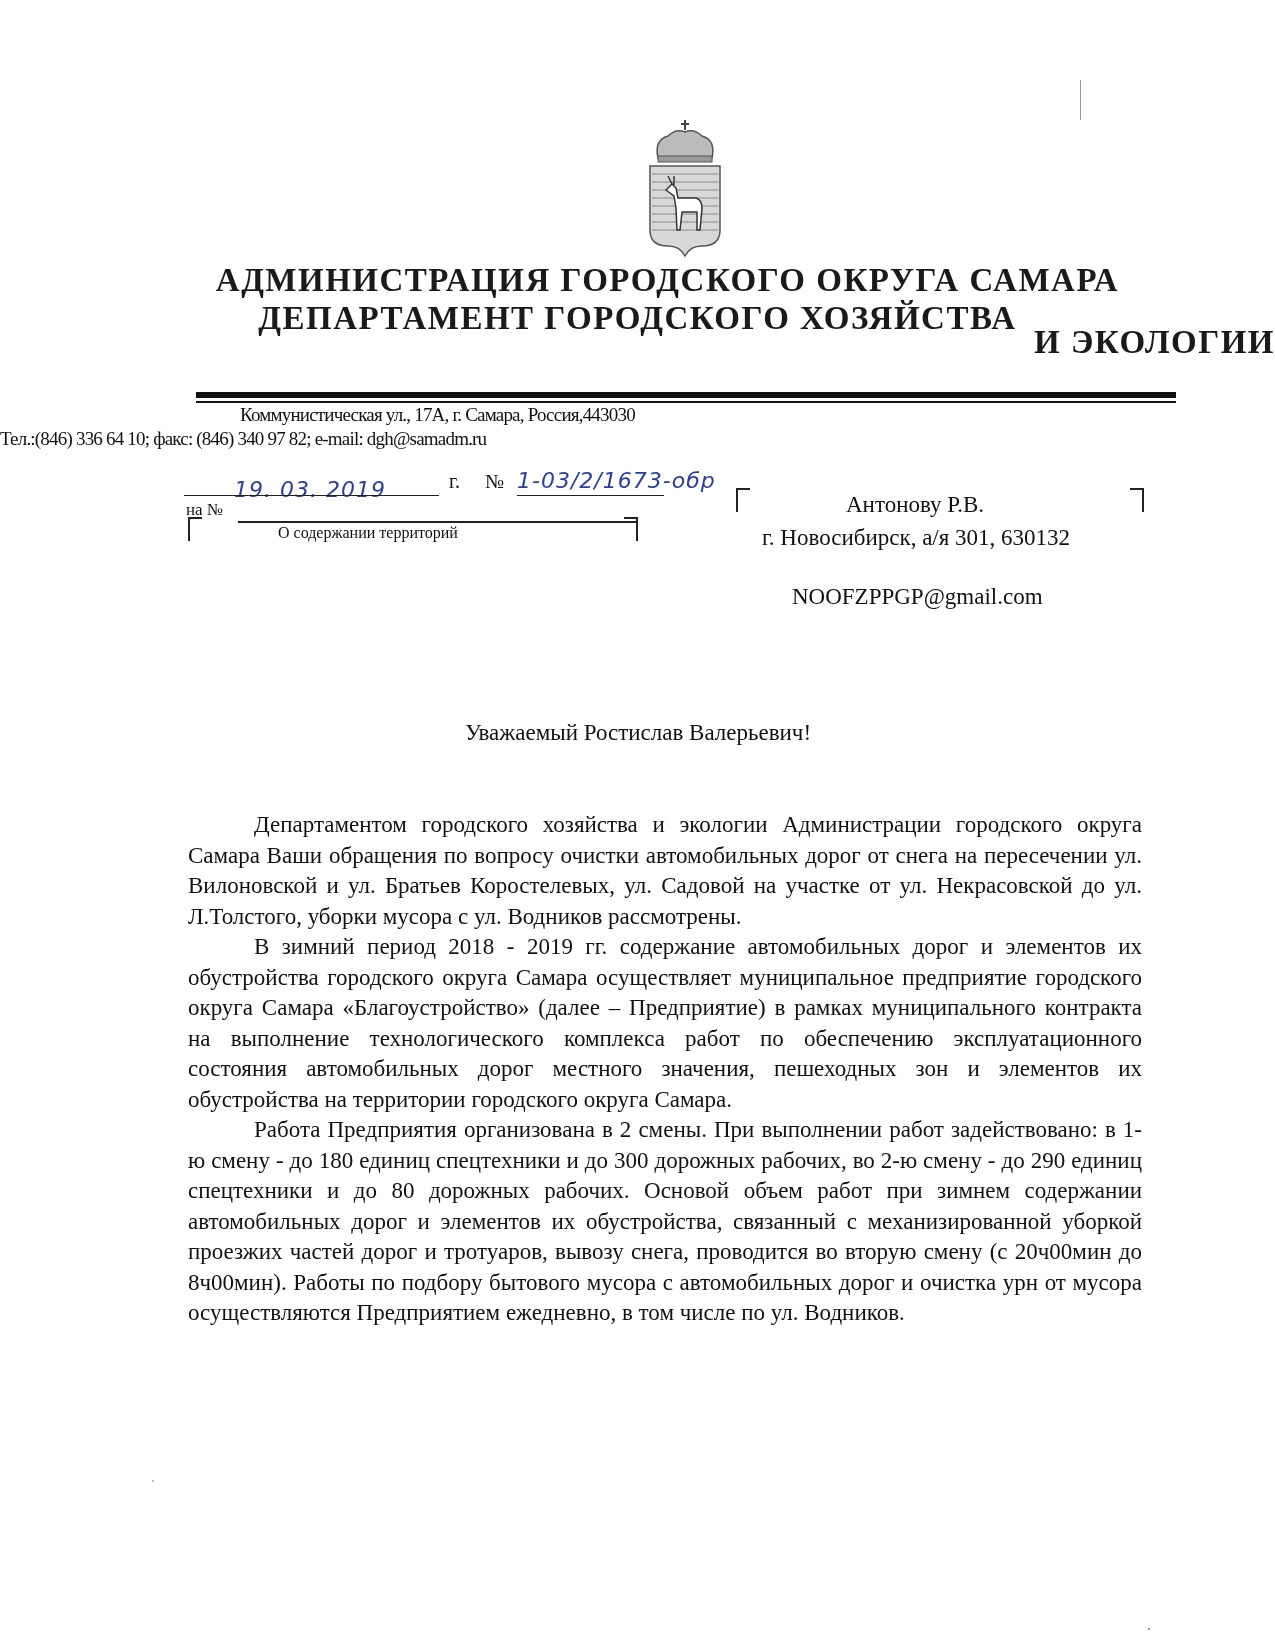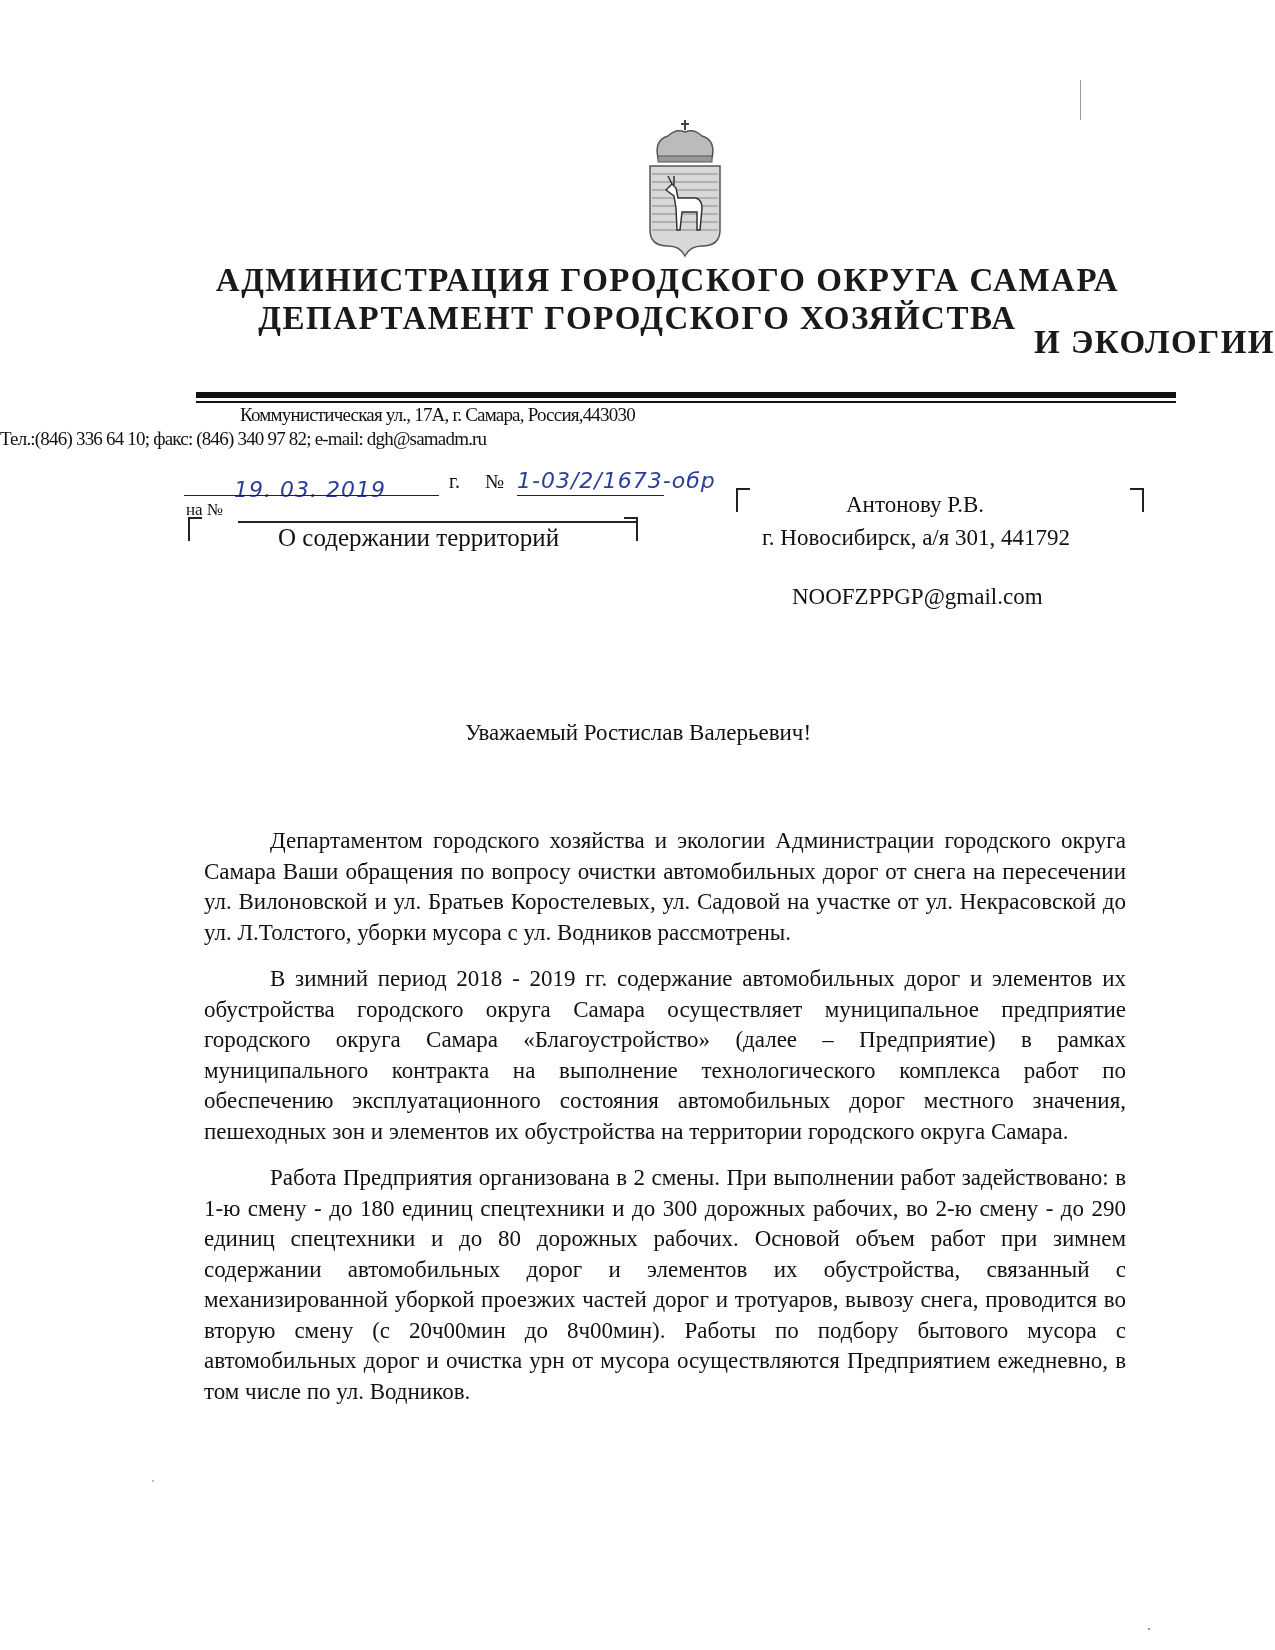--- a/index.html
+++ b/index.html
@@ -26,27 +26,27 @@
   .num-line { left: 517px; top: 495px; width: 147px; height: 1px; background: #222; }
   .na-lbl { left: 186px; top: 500px; font-size: 17px; }
   .na-line { left: 238px; top: 521px; width: 398px; height: 2px; background: #222; }
   .corner { width: 12px; height: 22px; border-color: #222; border-style: solid; }
   .corner-tl { border-width: 2px 0 0 2px; }
   .corner-tr { border-width: 2px 2px 0 0; }
   .c1 { left: 188px; top: 517px; }
   .c2 { left: 624px; top: 517px; }
   .c3 { left: 736px; top: 488px; }
   .c4 { left: 1130px; top: 488px; }
-  .subject { left: 278px; top: 524px; font-size: 25px; }
+  .subject { left: 278px; top: 524px; font-size: 16px; }
   .recip1 { left: 846px; top: 492px; font-size: 23px; }
   .recip2 { left: 762px; top: 525px; font-size: 23px; }
   .recip-email { left: 792px; top: 584px; font-size: 23px; }
   .greeting { left: 0; width: 1106px; top: 720px; text-align: center; font-size: 23px; padding-left: 170px; box-sizing: border-box; }
   .body { left: 188px; top: 810px; width: 954px; font-size: 23px; line-height: 30.5px; text-align: justify; }
-  .body p { margin: 16px; text-indent: 66px; }
+  .body p { margin: 0; text-indent: 66px; }
   .vline { left: 1080px; top: 80px; width: 1px; height: 40px; background: #999; }
   .dot { left: 1148px; top: 1628px; width: 2px; height: 2px; background: #999; }
   .dot2 { left: 152px; top: 1480px; width: 2px; height: 2px; background: #bbb; }
 </style>
 </head>
 <body>
 
 <div class="abs vline"></div>
 
 <div class="abs crest">
@@ -94,21 +94,21 @@
 <div class="abs na-lbl">на №</div>
 <div class="abs na-line"></div>
 
 <div class="abs corner corner-tl c1"></div>
 <div class="abs corner corner-tr c2"></div>
 <div class="abs subject">О содержании территорий</div>
 
 <div class="abs corner corner-tl c3"></div>
 <div class="abs corner corner-tr c4"></div>
 <div class="abs recip1">Антонову Р.В.</div>
-<div class="abs recip2">г. Новосибирск, а/я 301, 441792</div>
+<div class="abs recip2">г. Новосибирск, а/я 301, 630132</div>
 <div class="abs recip-email">NOOFZPPGP@gmail.com</div>
 
 <div class="abs greeting">Уважаемый Ростислав Валерьевич!</div>
 
 <div class="abs body">
   <p>Департаментом городского хозяйства и экологии Администрации городского округа Самара Ваши обращения по вопросу очистки автомобильных дорог от снега на пересечении ул. Вилоновской и ул. Братьев Коростелевых, ул. Садовой на участке от ул. Некрасовской до ул. Л.Толстого, уборки мусора с ул. Водников рассмотрены.</p>
   <p>В зимний период 2018 - 2019 гг. содержание автомобильных дорог и элементов их обустройства городского округа Самара осуществляет муниципальное предприятие городского округа Самара «Благоустройство» (далее – Предприятие) в рамках муниципального контракта на выполнение технологического комплекса работ по обеспечению эксплуатационного состояния автомобильных дорог местного значения, пешеходных зон и элементов их обустройства на территории городского округа Самара.</p>
   <p>Работа Предприятия организована в 2 смены. При выполнении работ задействовано: в 1-ю  смену - до 180 единиц спецтехники и до 300 дорожных рабочих, во 2-ю смену - до  290 единиц спецтехники и до 80 дорожных рабочих. Основой объем работ при зимнем содержании автомобильных дорог и элементов их обустройства, связанный с механизированной уборкой проезжих частей дорог и тротуаров, вывозу снега, проводится во вторую смену (с 20ч00мин до 8ч00мин). Работы по подбору бытового мусора с автомобильных дорог и очистка урн от мусора осуществляются Предприятием ежедневно, в том числе по ул. Водников.</p>
 </div>
 

